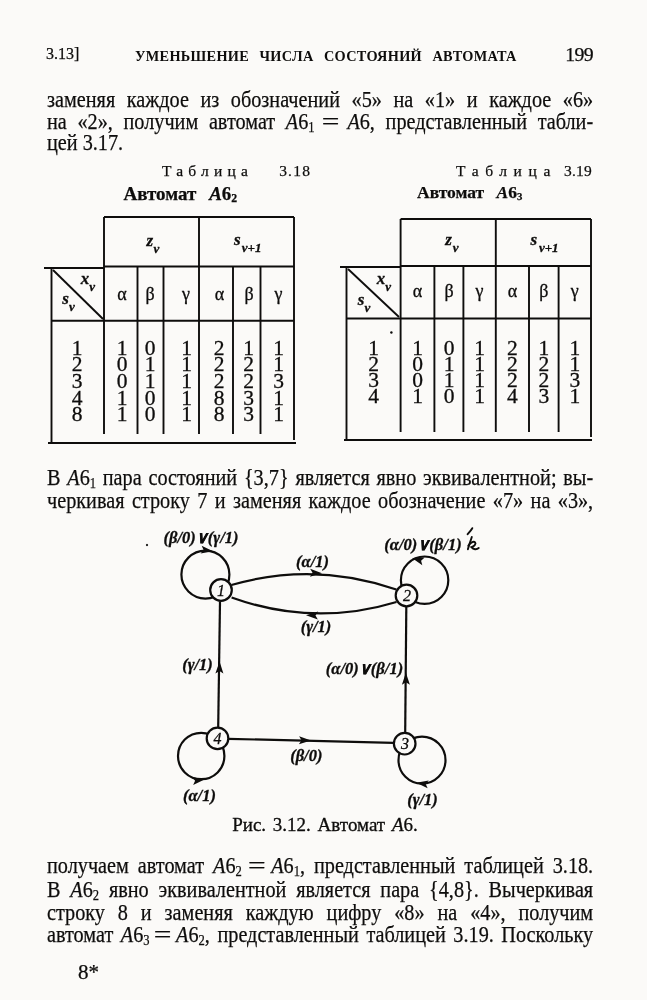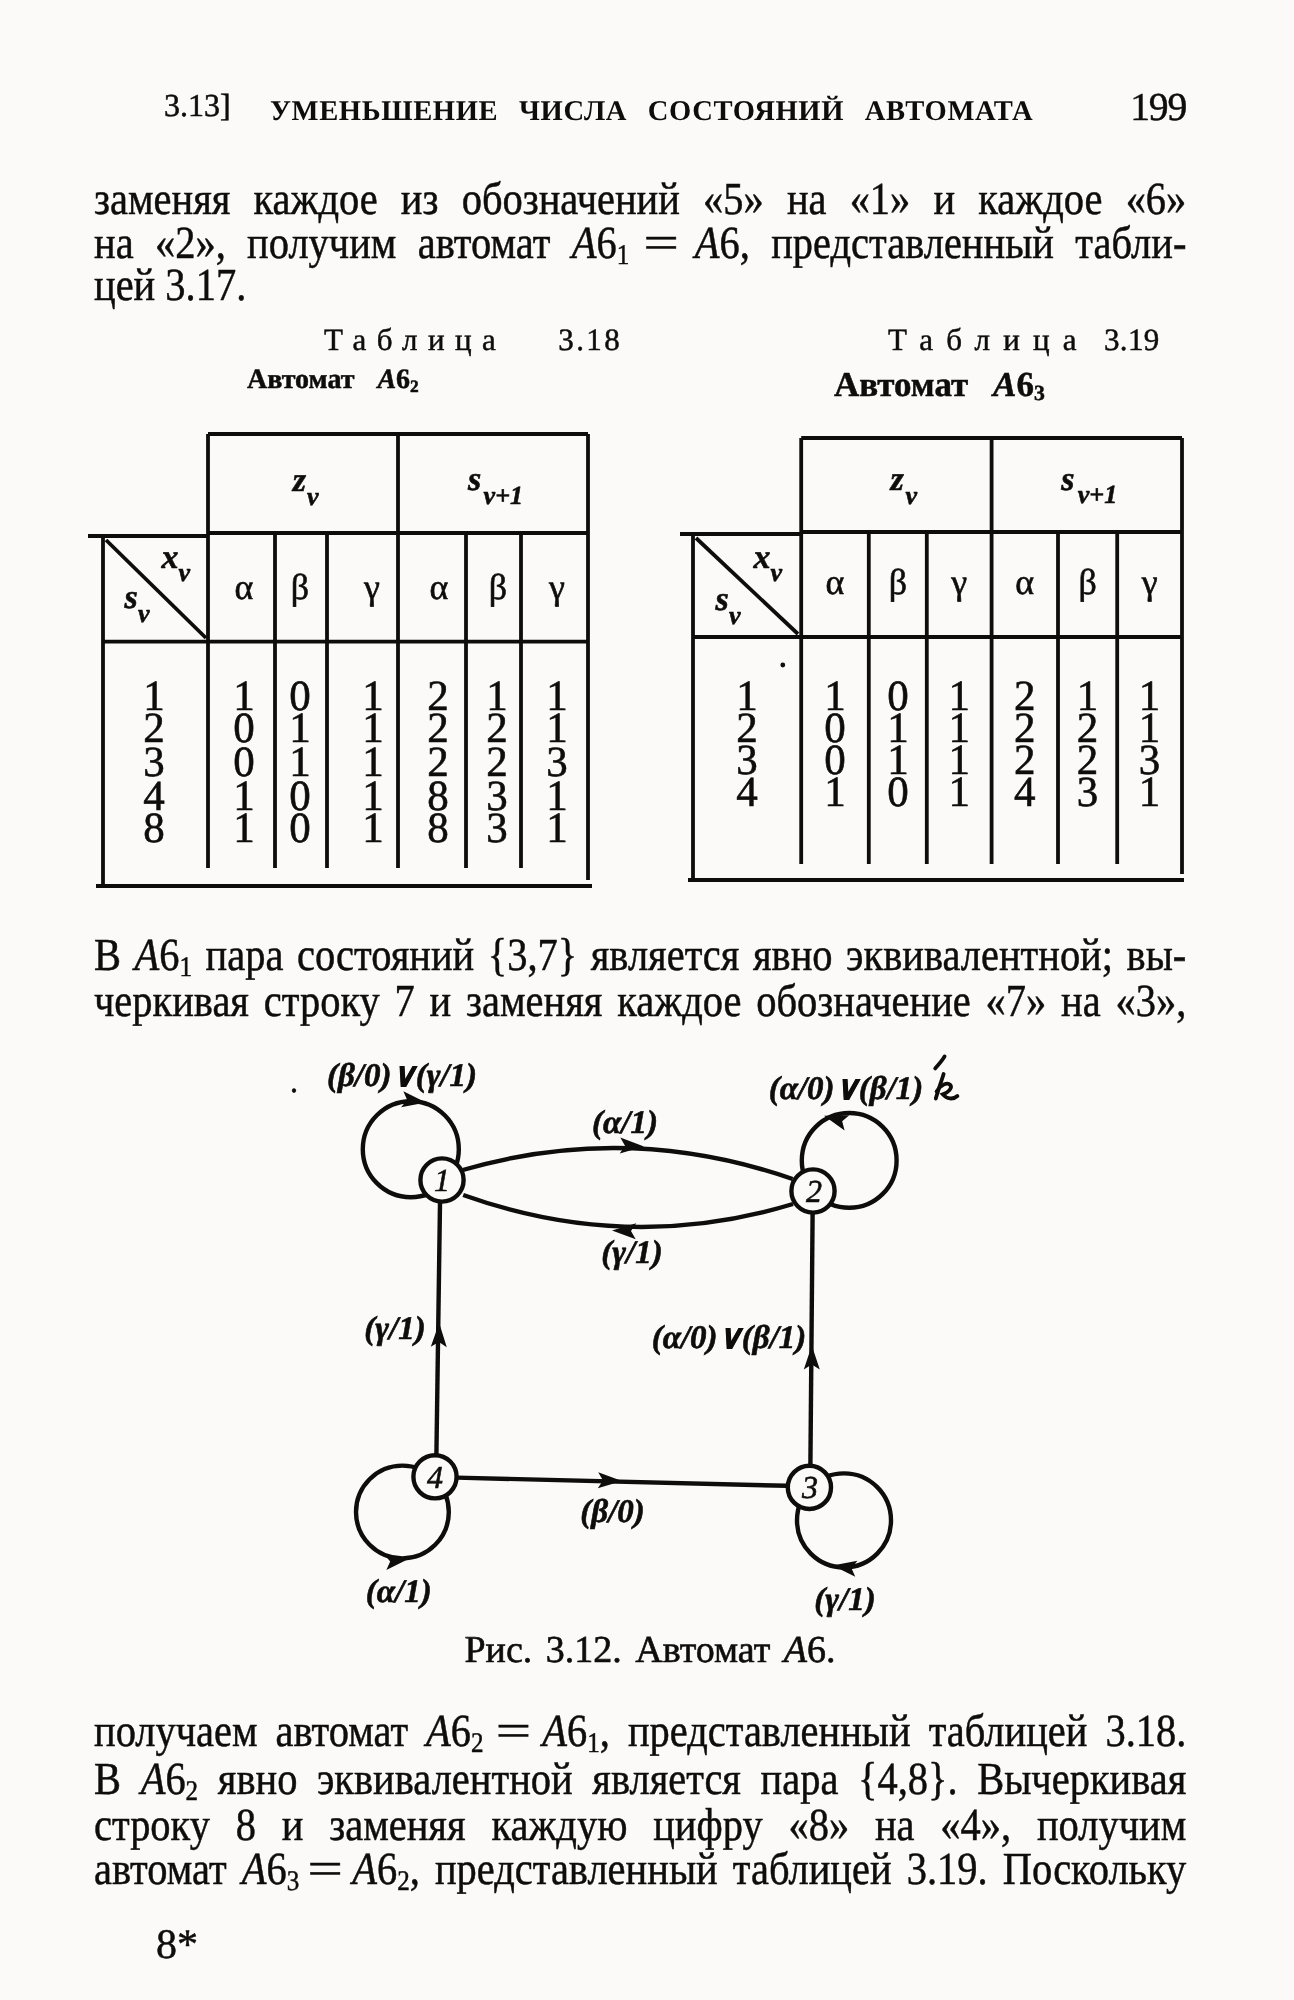--- a/index.html
+++ b/index.html
@@ -9,31 +9,31 @@
 .it{font-style:italic}
 sub.s{font-size:0.62em;vertical-align:baseline;position:relative;top:0.18em;line-height:0}
 .eq{display:inline-block;transform:scaleX(1.55);letter-spacing:0}
 svg{position:absolute;overflow:visible}
 svg text{font-family:"Liberation Serif",serif;fill:#0e0d0c;stroke:#0e0d0c;stroke-width:0.3}
 </style>
 </head>
 <body>
 <div id="page">
 
-<div class="abs" style="left:46px;top:45.5px;font-size:16px;line-height:1;margin-left:36px;">3.13]</div>
+<div class="abs" style="left:46px;top:45.5px;font-size:16px;line-height:1;">3.13]</div>
 <div class="abs" style="left:135px;top:48.5px;width:378px;text-align:right;font-size:14.3px;line-height:1;font-weight:bold;letter-spacing:0.3px;word-spacing:6.5px;white-space:nowrap;-webkit-text-stroke:0;">УМЕНЬШЕНИЕ ЧИСЛА СОСТОЯНИЙ АВТОМАТА</div>
 <div class="abs" style="left:557px;top:44.5px;width:36px;text-align:right;font-size:19.8px;line-height:1;letter-spacing:-0.6px;">199</div>
 
 <div class="jline" style="top:88.1px;">заменяя каждое из обозначений «5» на «1» и каждое «6»</div>
 <div class="jline" style="top:110.2px;">на «2», получим автомат <span class="it">А</span>6<sub class="s">1</sub> <span class="eq">=</span> <span class="it">А</span>6, представленный табли-</div>
 <div class="jline" style="top:131.2px;text-align-last:left;">цей 3.17.</div>
 
 <div class="abs" style="left:162px;top:162.5px;font-size:15.5px;line-height:1;letter-spacing:5.2px;">Таблица<span style="letter-spacing:1.2px;margin-left:21px;"> 3.18</span></div>
-<div class="abs" style="left:123.5px;top:184px;font-size:14px;line-height:1;font-weight:bold;letter-spacing:0;word-spacing:8px;">Автомат <span class="it">А</span>6<sub class="s">2</sub></div>
-<div class="abs" style="left:444px;top:162.5px;font-size:15.5px;line-height:1;letter-spacing:6.6px;text-align:right;">Таблица<span style="letter-spacing:0.2px;margin-left:3px;"> 3.19</span></div>
+<div class="abs" style="left:123.5px;top:184px;font-size:19px;line-height:1;font-weight:bold;letter-spacing:0;word-spacing:8px;">Автомат <span class="it">А</span>6<sub class="s">2</sub></div>
+<div class="abs" style="left:456px;top:162.5px;font-size:15.5px;line-height:1;letter-spacing:6.6px;text-align:right;">Таблица<span style="letter-spacing:0.2px;margin-left:3px;"> 3.19</span></div>
 <div class="abs" style="left:417px;top:184px;font-size:17.5px;line-height:1;font-weight:bold;letter-spacing:0;word-spacing:8px;text-align:right;">Автомат <span class="it">А</span>6<sub class="s">3</sub></div>
 
 <svg class="abs" style="left:0;top:200px;" width="647" height="260" viewBox="0 200 647 260">
 <g stroke="#0e0d0c" stroke-width="1.9" fill="none">
 <line x1="104" y1="217" x2="294" y2="217"></line>
 <line x1="44" y1="268" x2="104" y2="268"></line>
 <line x1="104" y1="266.5" x2="294" y2="266.5"></line>
 <line x1="52" y1="320.8" x2="294" y2="320.8"></line>
 <line x1="48" y1="443" x2="296" y2="443"></line>
 <line x1="51.5" y1="268" x2="51.5" y2="443"></line>

